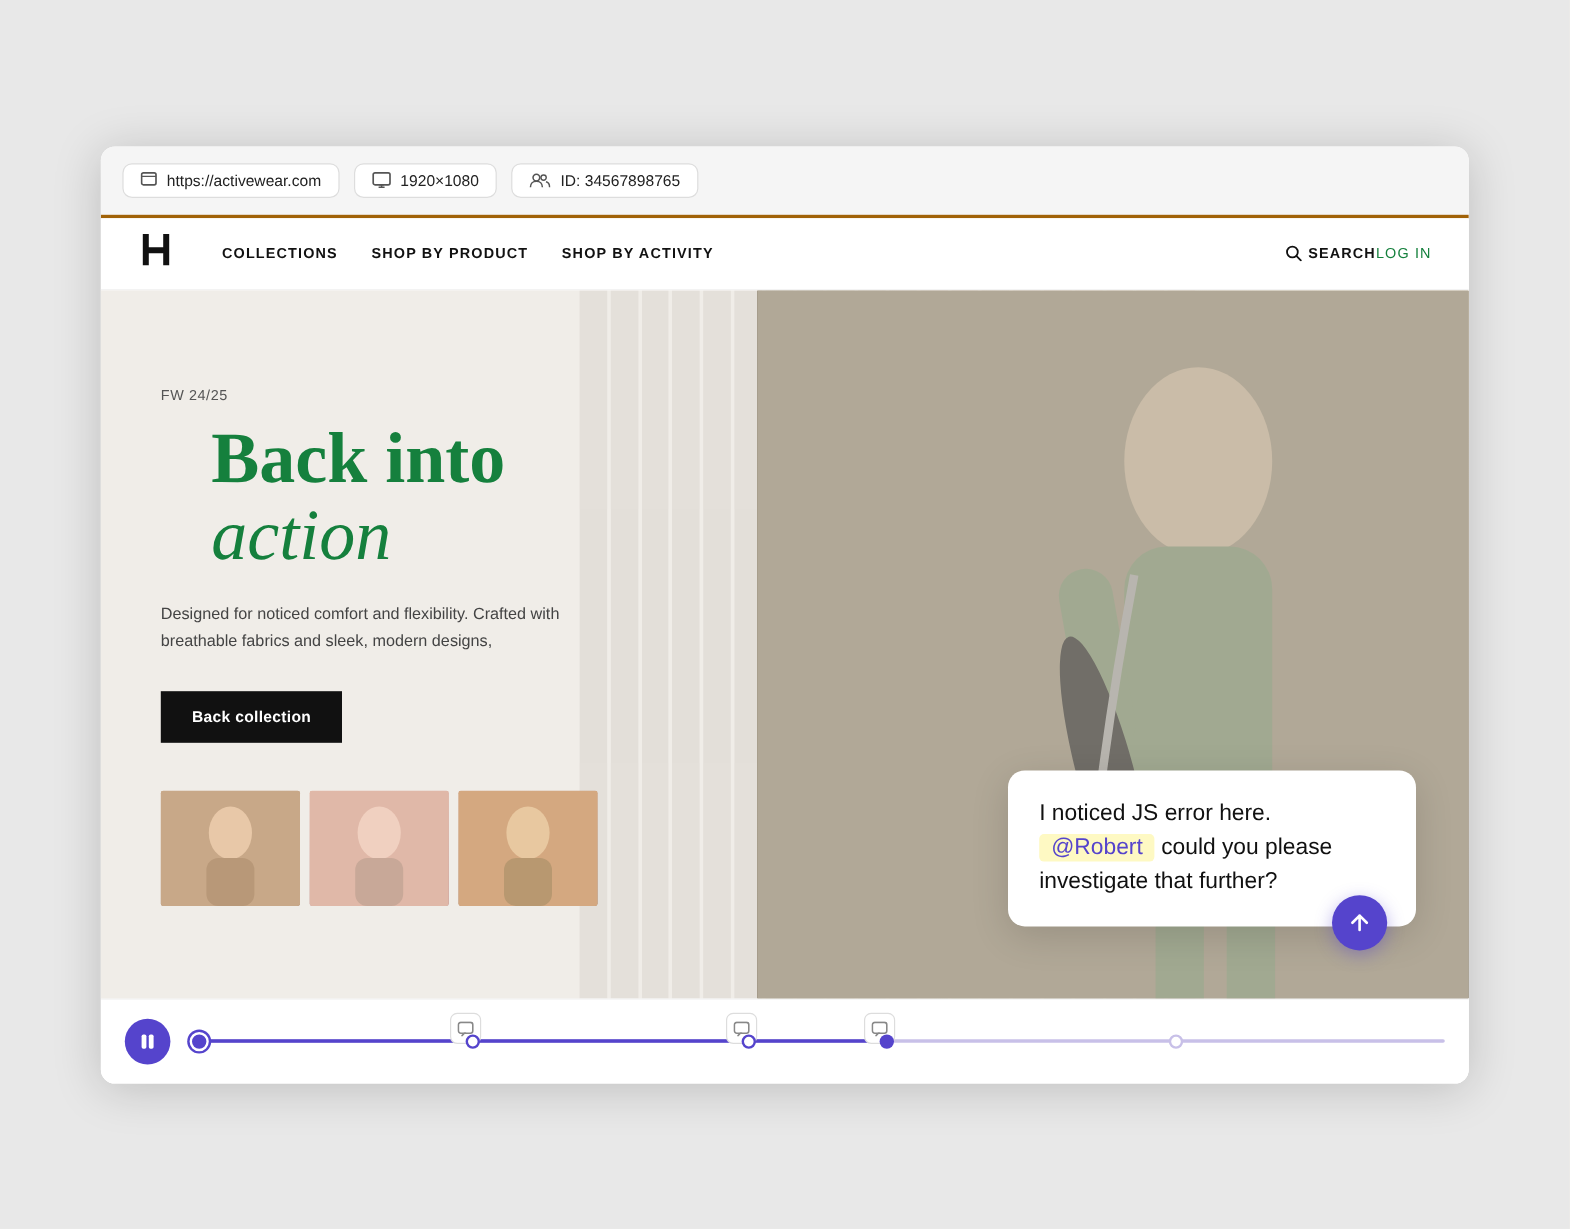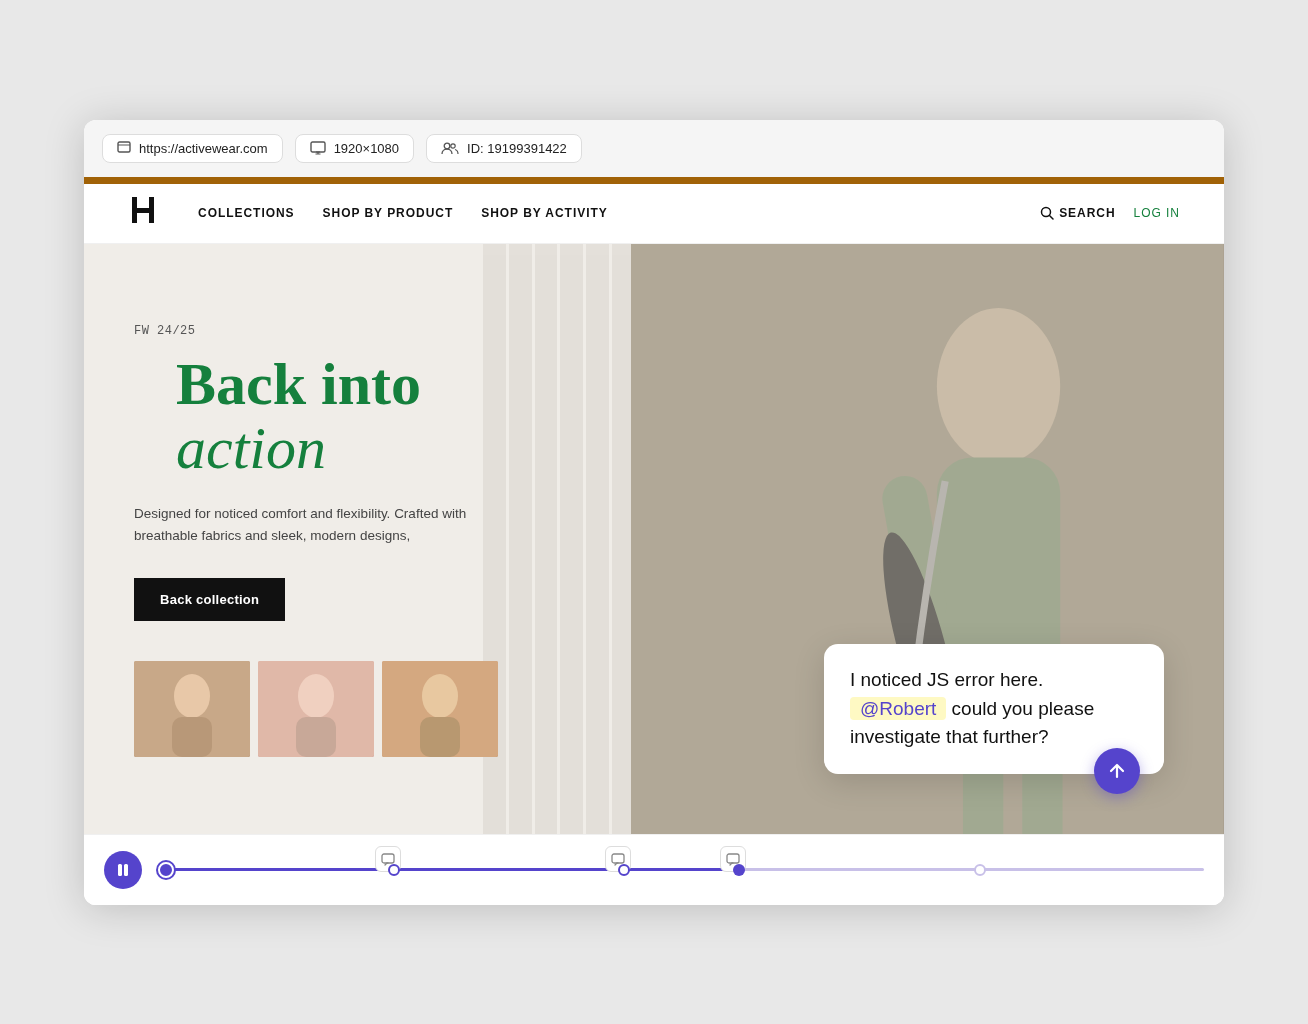--- a/index.html
+++ b/index.html
@@ -18,21 +18,21 @@
       box-shadow: 0 4px 40px rgba(0,0,0,0.18);
       width: 1140px;
       overflow: hidden;
     }
     .browser-bar {
       background: #f5f5f5;
       padding: 14px 18px;
       display: flex;
       gap: 12px;
       align-items: center;
-      border-bottom: 7px solid #a16207;
+      border-bottom: 3px solid #a16207;
     }
     .browser-pill {
       display: flex;
       align-items: center;
       gap: 8px;
       background: #fff;
       border: 1px solid #ddd;
       border-radius: 8px;
       padding: 6px 14px;
       font-size: 13px;
@@ -43,21 +43,21 @@
     }
     
     .site-wrapper {
       background: #fff;
     }
     
     .site-nav {
       background: #fff;
       display: flex;
       align-items: center;
-      padding: 0 44px;
+      padding: 0 31px;
       height: 60px;
       border-bottom: 1px solid #f0f0f0;
     }
     .site-logo {
       font-size: 26px;
       font-weight: 900;
       margin-right: 40px;
       color: #111;
     }
     .nav-links {
@@ -69,21 +69,20 @@
       font-size: 12px;
       font-weight: 600;
       letter-spacing: 0.08em;
       color: #111;
       text-transform: uppercase;
       cursor: pointer;
     }
     .nav-right {
       display: flex;
       align-items: center;
-      gap: 18px;
     }
     .nav-search {
       display: flex;
       align-items: center;
       gap: 5px;
       font-size: 12px;
       font-weight: 600;
       letter-spacing: 0.08em;
       color: #111;
       text-transform: uppercase;
@@ -110,21 +109,20 @@
       flex: 0 0 48%;
       padding: 80px 50px 40px 50px;
       position: relative;
       z-index: 2;
     }
     .hero-season {
       font-size: 12px;
       color: #555;
       margin-bottom: 14px;
       letter-spacing: 0.04em;
-      font-family: Liberation Mono, monospace;
     }
     .hero-title {
       font-size: 60px;
       line-height: 1.08;
       font-weight: 700;
       color: #15803d;
       margin-bottom: 22px;
       font-family: Georgia, 'Times New Roman', serif;
       margin-left: 42px;
     }
@@ -200,21 +198,21 @@
     .thumb-2 {
       background: linear-gradient(160deg, #e8c0b0 0%, #c09090 100%);
     }
     .thumb-3 {
       background: linear-gradient(160deg, #d4a888 0%, #b08868 100%);
     }
     
     .comment-card {
       position: absolute;
       bottom: 60px;
-      right: 60px;
+      right: 44px;
       background: #fff;
       border-radius: 14px;
       padding: 22px 26px;
       width: 340px;
       box-shadow: 0 8px 32px rgba(0,0,0,0.14);
       z-index: 10;
     }
     .comment-text {
       font-size: 19px;
       line-height: 1.5;
@@ -332,21 +330,21 @@
       </svg>
       <span>1920×1080</span>
     </div>
     <div class="browser-pill">
       <svg width="18" height="14" viewBox="0 0 18 14" fill="none">
         <circle cx="6" cy="5" r="2.8" stroke="#555" stroke-width="1.3" fill="none"></circle>
         <path d="M1 13c0-3 2.2-5 5-5s5 2 5 5" stroke="#555" stroke-width="1.3" fill="none"></path>
         <circle cx="12" cy="5" r="2.2" stroke="#555" stroke-width="1.2" fill="none"></circle>
         <path d="M14 8.5c1.8.5 3 2 3 4.5" stroke="#555" stroke-width="1.2" fill="none"></path>
       </svg>
-      <span>ID: 19199391422</span>
+      <span>ID: 34567898765</span>
     </div>
   </div>
 
   <div class="site-wrapper">
 
     <nav class="site-nav">
       <div class="site-logo">
         
         <svg width="30" height="30" viewBox="0 0 30 30" fill="#111">
           <path d="M4 2h5v11h12V2h5v26h-5V18H9v10H4V2z"></path>

